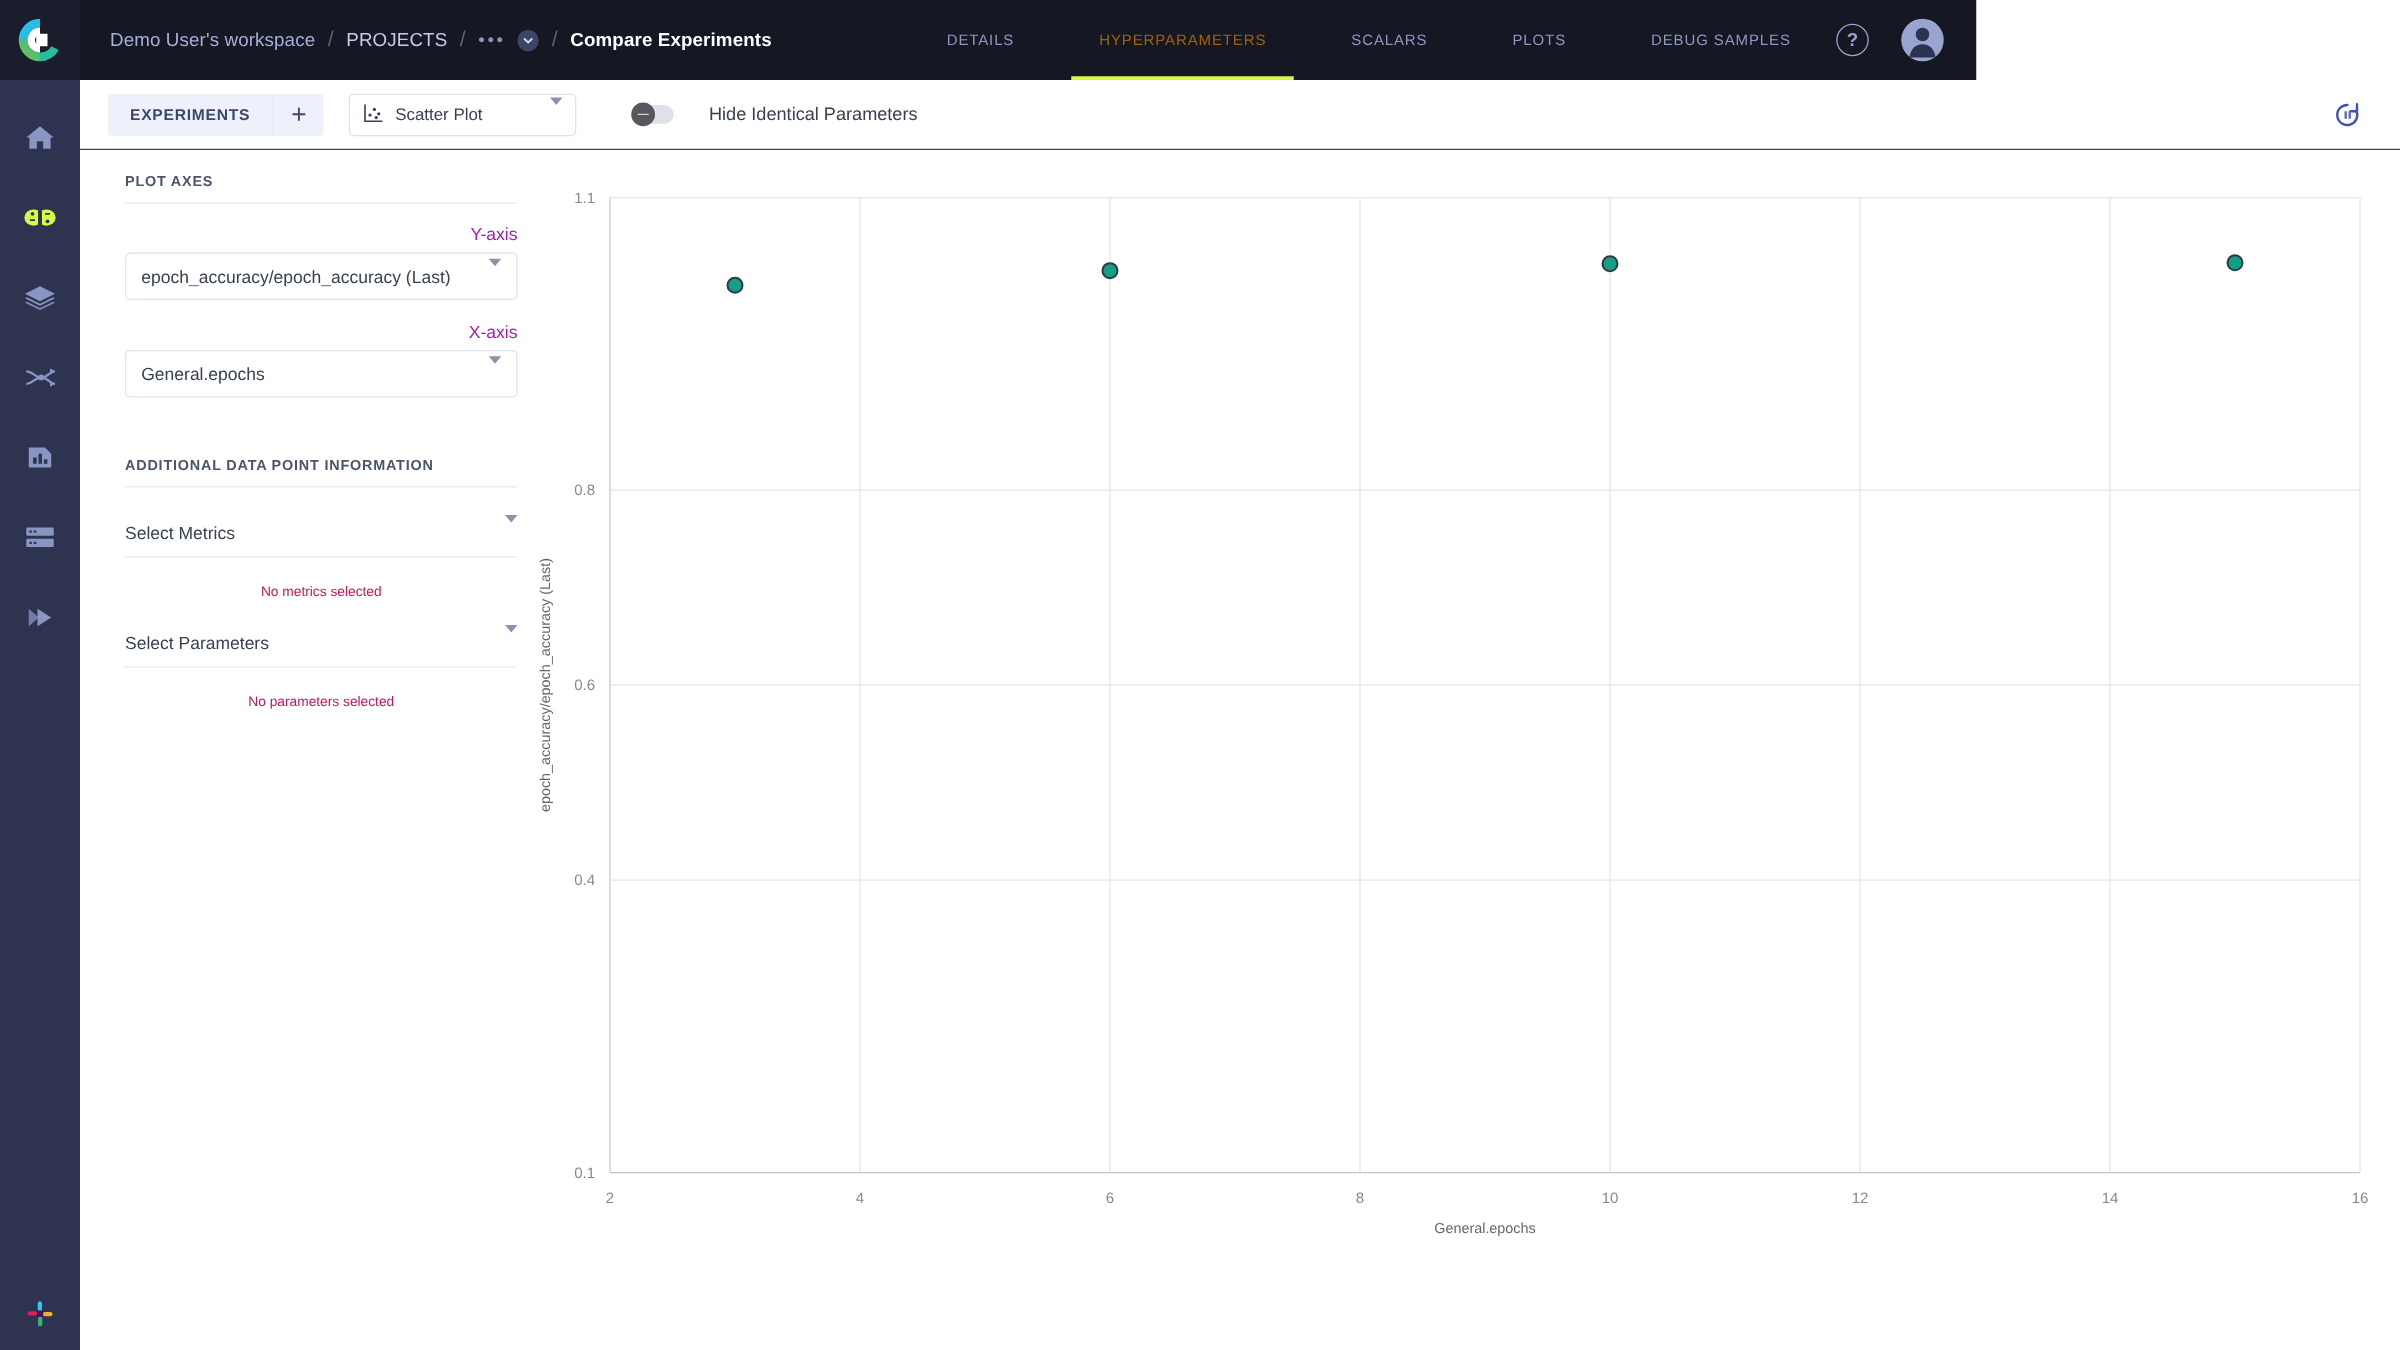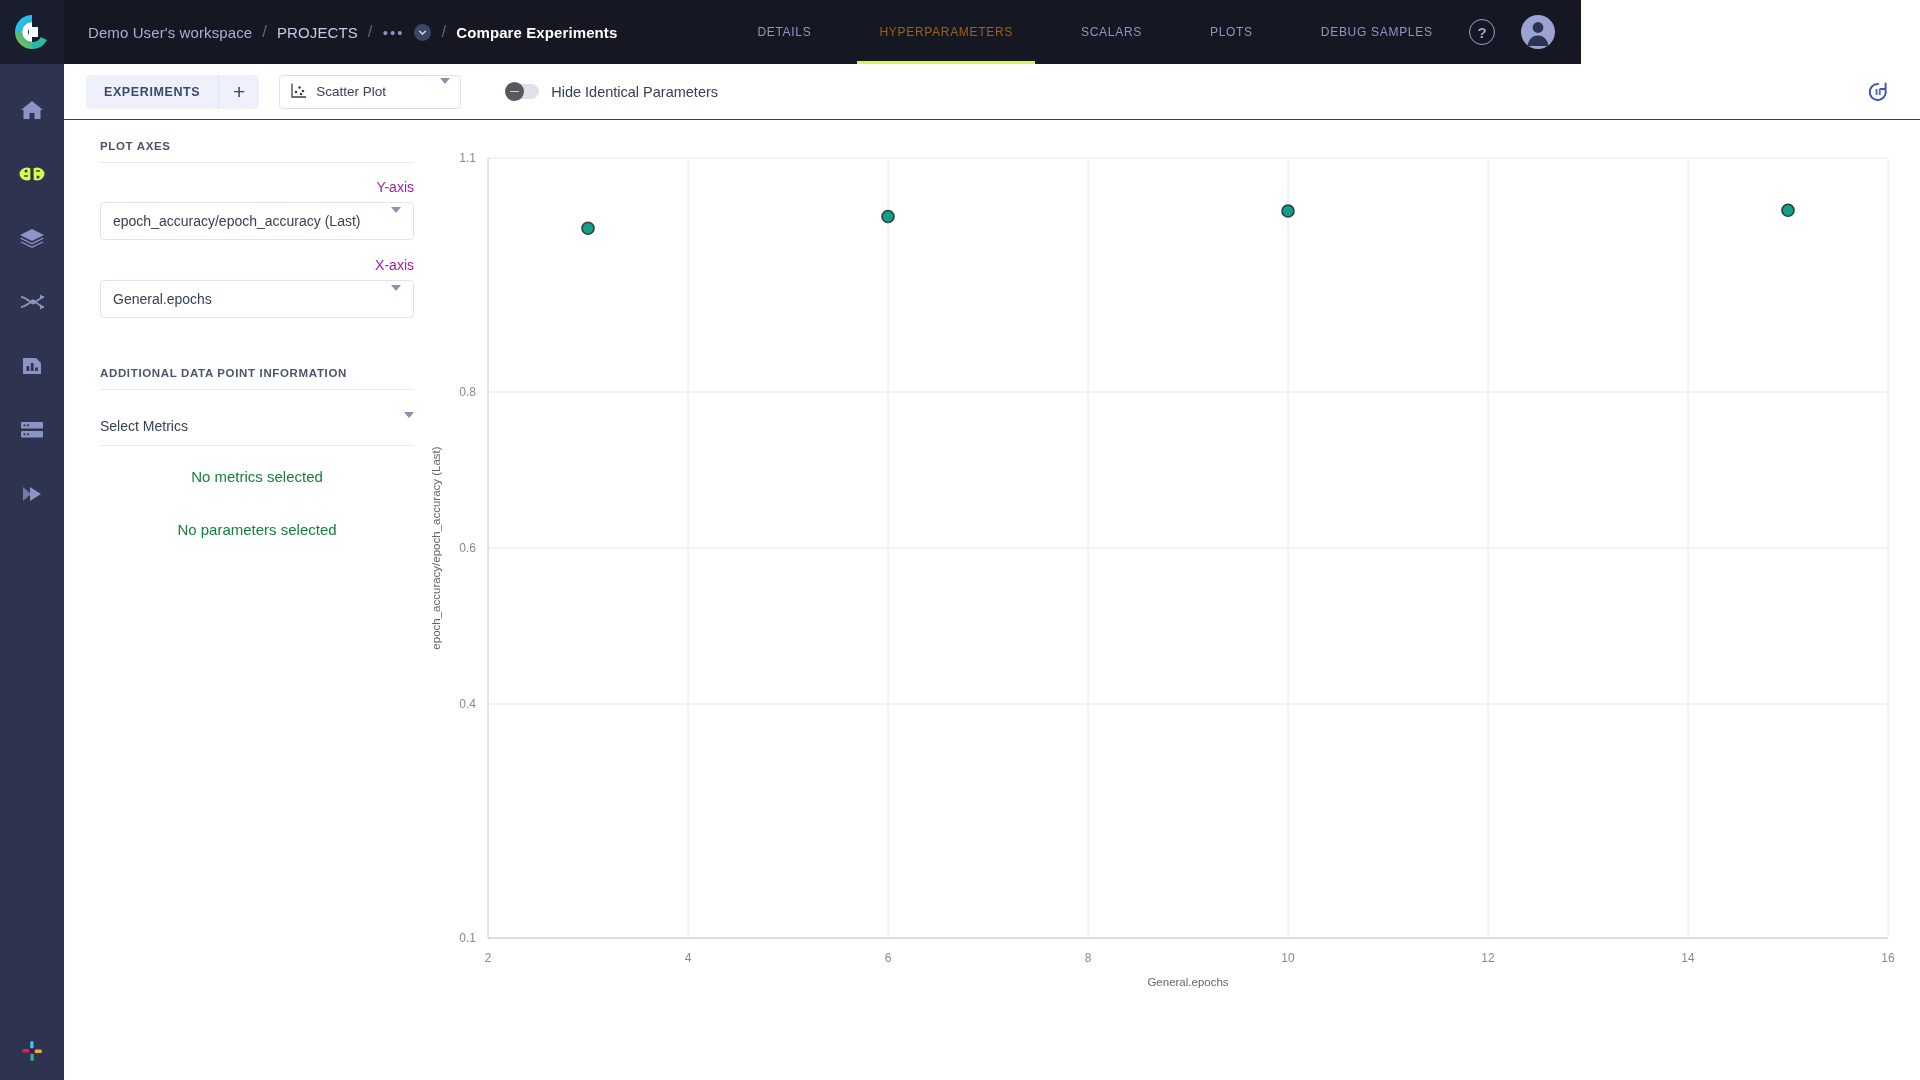--- a/index.html
+++ b/index.html
@@ -103,21 +103,21 @@
     color: #3a4a6b; font-size: 21px; cursor: pointer;
   }
   .plot-select {
     margin-left: 20px; width: 182px; height: 34px;
     border: 1px solid #dfe2ec; border-radius: 4px;
     display: flex; align-items: center; padding: 0 10px;
     font-size: 13.5px; color: #37414f; cursor: pointer; gap: 9px;
   }
   .plot-select .caret { margin-left: auto; }
   .toggle-wrap {
-    display: flex; align-items: center; gap: 12px; margin-left: 44px;
+    display: flex; align-items: center; gap: 28px; margin-left: 44px;
     cursor: pointer;
   }
   .toggle {
     width: 34px; height: 15px; border-radius: 8px; background: #dfe1e9;
     position: relative;
   }
   .toggle .knob {
     position: absolute; left: 0; top: -2px;
     width: 19px; height: 19px; border-radius: 50%; background: #57585e;
     display: flex; align-items: center; justify-content: center;
@@ -153,21 +153,21 @@
   .field-select .caret { margin-left: auto; padding-left: 8px; }
   .divider-space { height: 16px; }
   .section-title.second { margin-top: 16px; }
   .under-select {
     height: 40px; display: flex; align-items: center;
     border-bottom: 1px solid #e7eaf2; font-size: 14px; color: #37414f;
     cursor: pointer; margin-bottom: 0;
   }
   .under-select .caret { margin-left: auto; }
   .empty-note {
-    text-align: center; font-size: 15px; color: #15803d;
+    text-align: center; font-size: 11px; color: #be185d;
     padding: 22px 0 14px;
   }
 
   
   .chart-area {
     position: absolute; top: 120px; left: 424px; width: 1496px; height: 960px;
     background: #ffffff;
   }
   .plot-svg { display: block; }
   .axis-tick { font-size: 12px; fill: #888888; font-family: "Liberation Sans", sans-serif; }
@@ -360,20 +360,24 @@
 
   <div class="divider-space"></div>
   <div class="section-title second">ADDITIONAL DATA POINT INFORMATION</div>
 
   <div class="under-select">
     <span>Select Metrics</span>
     <span class="caret"><span class="caret-tri"></span></span>
   </div>
   <div class="empty-note">No metrics selected</div>
 
+  <div class="under-select">
+    <span>Select Parameters</span>
+    <span class="caret"><span class="caret-tri"></span></span>
+  </div>
   <div class="empty-note">No parameters selected</div>
 </div>
 
 <div class="chart-area">
   <svg class="plot-svg" id="plot" width="1496" height="960" viewBox="0 0 1496 960">
       <rect x="64" y="38" width="1400" height="780" fill="#ffffff"></rect>
       <line x1="264" y1="38" x2="264" y2="818" stroke="#e6e6e6" stroke-width="1"></line>
       <line x1="464" y1="38" x2="464" y2="818" stroke="#e6e6e6" stroke-width="1"></line>
       <line x1="664" y1="38" x2="664" y2="818" stroke="#e6e6e6" stroke-width="1"></line>
       <line x1="864" y1="38" x2="864" y2="818" stroke="#e6e6e6" stroke-width="1"></line>

